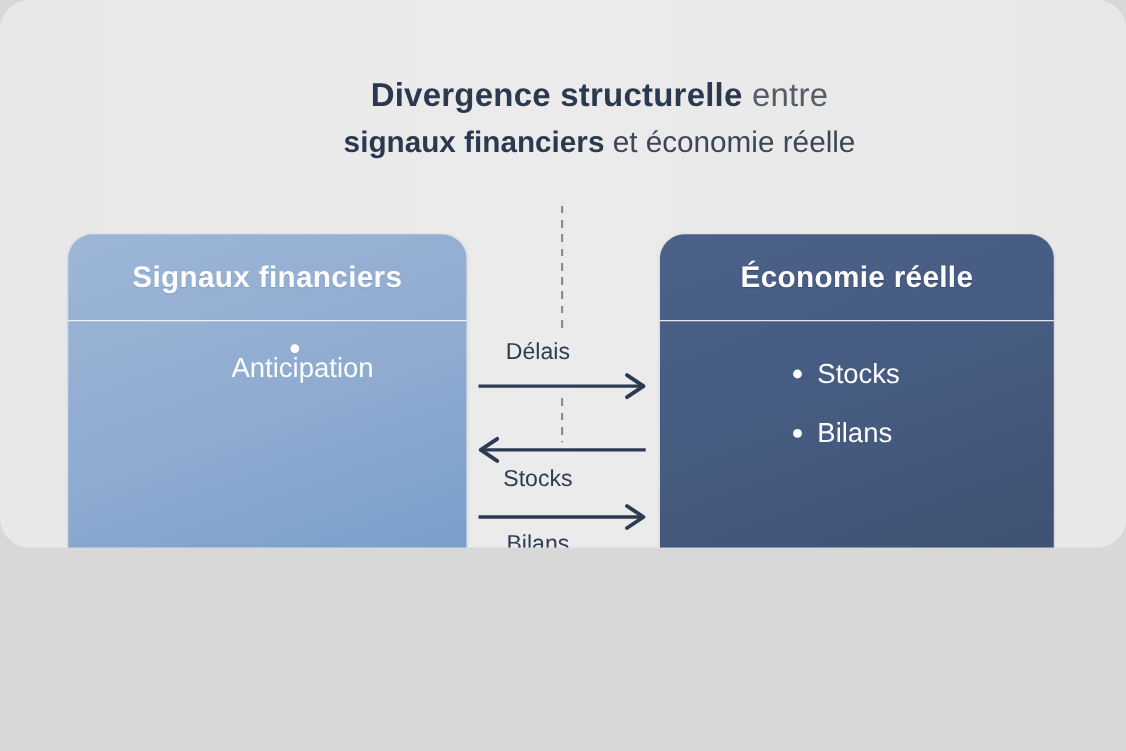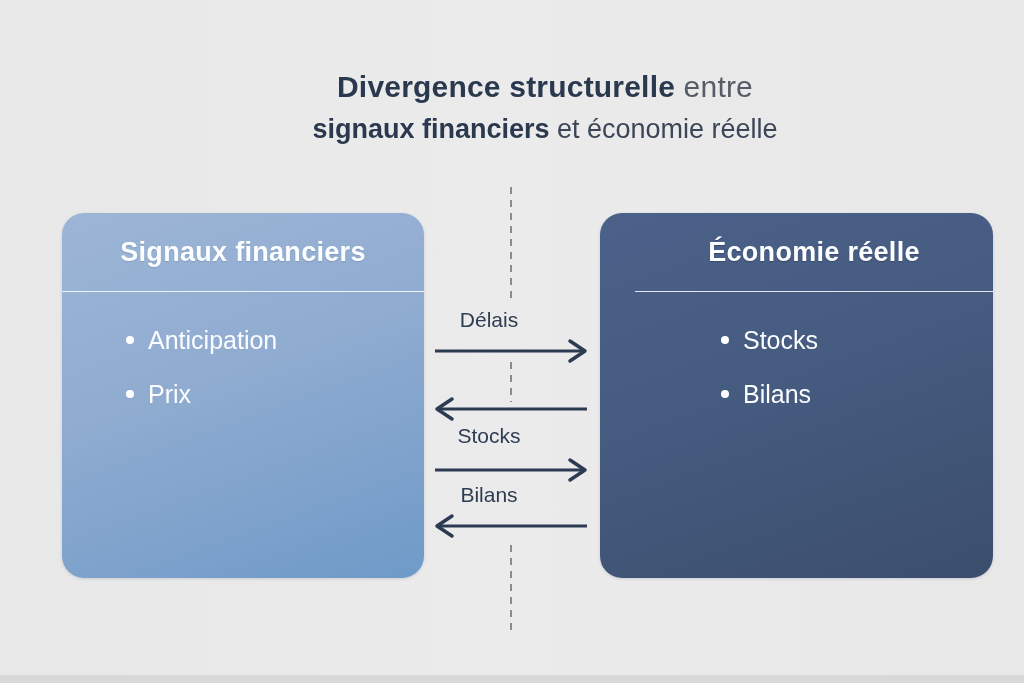--- a/index.html
+++ b/index.html
@@ -3,24 +3,25 @@
 <meta charset="utf-8">
 <style>
   html, body { margin: 0; padding: 0; }
   body {
     font-family: "Liberation Sans", "DejaVu Sans", sans-serif;
     background: #d8d8d8;
   }
   .canvas {
     position: relative;
     width: 1024px;
-    height: 675px;
+    height: 498px;
     margin: 0 auto;
     background: linear-gradient(90deg, #e8e8e9 0%, #ebebec 48%, #e8e8e9 100%);
     overflow: hidden;
+    border-radius: 27px;
   }
 
   
   .title-block {
     position: absolute;
     top: 68px;
     left: 0;
     width: 100%;
     text-align: center;
     transform: translateX(33px);
@@ -51,21 +52,20 @@
   }
   .panel-left {
     left: 62px;
     width: 362px;
     background: linear-gradient(160deg, #9db6d7 0%, #8fabd0 45%, #6f9ac8 100%);
   }
   .panel-right {
     left: 600px;
     width: 358px;
     background: linear-gradient(160deg, #4c6189 0%, #465b80 45%, #3b4e6d 100%);
-    padding-left: 35px;
   }
   .panel-header {
     height: 78px;
     display: flex;
     align-items: center;
     justify-content: center;
     border-bottom: 1.5px solid rgba(255,255,255,0.85);
   }
   .panel-left .panel-header-title {
     font-size: 27px;
@@ -91,21 +91,21 @@
     right: 0;
   }
   .bullet-item {
     display: flex;
     align-items: center;
     height: 54px;
     font-size: 25px;
     color: #fbfdff;
   }
   .panel-left .bullet-list { padding-top: 21px; }
-  .panel-left .bullet-item { padding-left: 64px; }
+  .panel-left .bullet-item { padding-left: 64px; flex-direction: column; }
   .panel-right .bullet-list { padding-top: 21px; }
   .panel-right .bullet-item { padding-left: 121px; }
   .bullet-dot {
     width: 8px;
     height: 8px;
     border-radius: 50%;
     background: #ffffff;
     margin-right: 14px;
     flex: 0 0 auto;
   }
@@ -157,24 +157,20 @@
   </div>
 
   <div class="panel panel-left">
     <div class="panel-header">
       <span class="panel-header-title">Signaux financiers</span>
     </div>
     <ul class="bullet-list">
       <li class="bullet-item">
         <span class="bullet-dot"></span>
         <span>Anticipation</span>
-      </li>
-      <li class="bullet-item">
-        <span class="bullet-dot"></span>
-        <span>Prix</span>
       </li>
     </ul>
   </div>
 
   <div class="panel panel-right">
     <div class="panel-header">
       <span class="panel-header-title">Économie réelle</span>
     </div>
     <ul class="bullet-list">
       <li class="bullet-item">

